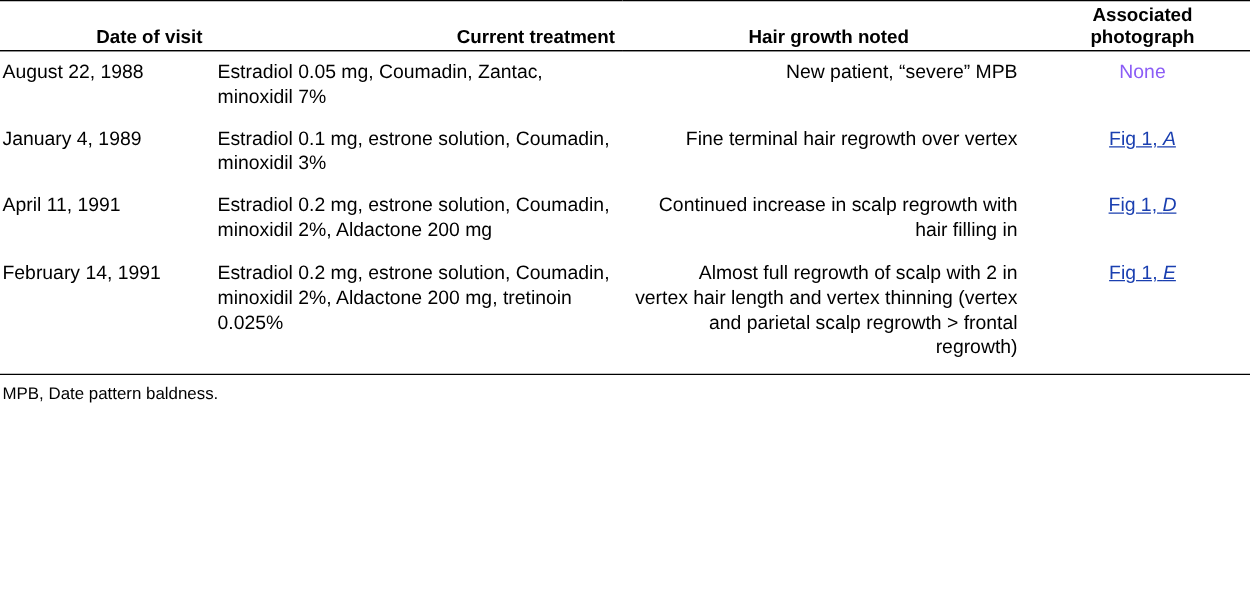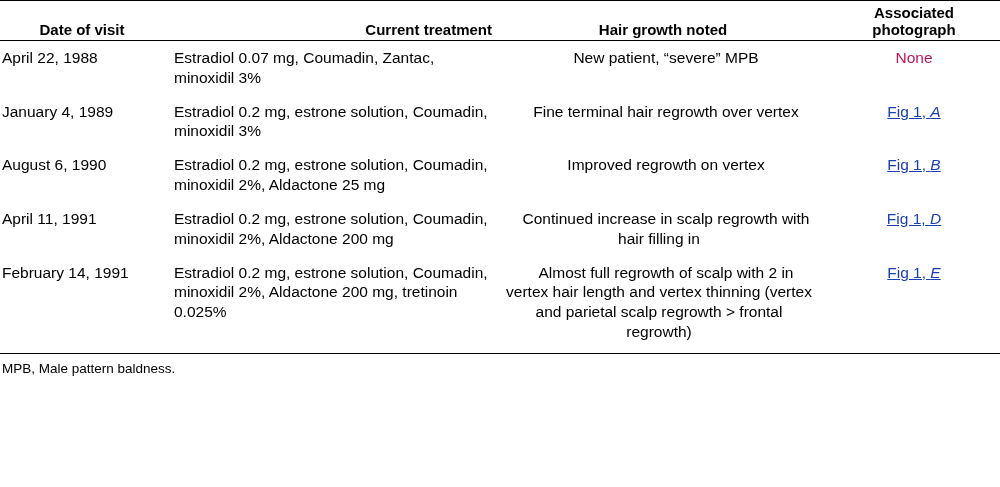--- a/index.html
+++ b/index.html
@@ -31,21 +31,21 @@
   table.data col.c3 { width: 172px; }
 
   thead th {
     font-weight: bold;
     font-size: 15px;
     padding: 3px 6px 2px 6px;
     border-top: 1.6px solid #000;
     border-bottom: 1.1px solid #000;
     vertical-align: bottom;
   }
-  thead th.h0 { text-align: center; padding-left: 2px; }
+  thead th.h0 { text-align: right; padding-left: 2px; }
   thead th.h1 { text-align: right; }
   thead th.h2 { }
   thead th.h3 { text-align: center; }
 
   tbody td {
     vertical-align: top;
     padding: 7px 6px 7px 6px;
     line-height: 1.28;
   }
   tbody td.col-date {
@@ -54,37 +54,37 @@
     white-space: nowrap;
   }
   tbody td.col-treat {
     text-align: left;
     padding-left: 6px;
     text-indent: -14px;
     padding-right: 10px;
   }
   tbody td.col-treat .inner { padding-left: 14px; }
   tbody td.col-hair {
-    text-align: center;
+    text-align: right;
     padding-left: 6px;
     padding-right: 14px;
   }
   tbody td.col-hair .inner { padding-left: 14px; text-indent: -14px; }
   tbody td.col-photo {
     text-align: center;
     white-space: nowrap;
   }
   .figlink {
     color: #1a3fb0;
     text-align: right;
   }
   .figlink .ital {
     font-style: italic;
   }
-  .none-cell { color: #be185d; }
+  .none-cell { color: #8b5cf6; }
 
   .rule-bottom {
     width: 1000px;
     border-top: 1.6px solid #000;
     margin-top: 4px;
   }
   .footnote {
     font-size: 13.5px;
     padding: 7px 2px 0 2px;
   }
@@ -104,46 +104,40 @@
     <thead>
       <tr>
         <th class="h0">Date of visit</th>
         <th class="h1">Current treatment</th>
         <th class="h2">Hair growth noted</th>
         <th class="h3">Associated photograph</th>
       </tr>
     </thead>
     <tbody>
       <tr>
-        <td class="col-date">April 22, 1988</td>
-        <td class="col-treat"><span class="inner">Estradiol 0.07 mg, Coumadin, Zantac, minoxidil 3%</span></td>
+        <td class="col-date">August 22, 1988</td>
+        <td class="col-treat"><span class="inner">Estradiol 0.05 mg, Coumadin, Zantac, minoxidil 7%</span></td>
         <td class="col-hair"><span class="inner">New patient, “severe” MPB</span></td>
         <td class="col-photo"><span class="none-cell">None</span></td>
       </tr>
       <tr>
         <td class="col-date">January 4, 1989</td>
-        <td class="col-treat"><span class="inner">Estradiol 0.2 mg, estrone solution, Coumadin, minoxidil 3%</span></td>
+        <td class="col-treat"><span class="inner">Estradiol 0.1 mg, estrone solution, Coumadin, minoxidil 3%</span></td>
         <td class="col-hair"><span class="inner">Fine terminal hair regrowth over vertex</span></td>
         <td class="col-photo"><a class="figlink" href="#"><span>Fig 1,</span> <span class="ital">A</span></a></td>
-      </tr>
-      <tr>
-        <td class="col-date">August 6, 1990</td>
-        <td class="col-treat"><span class="inner">Estradiol 0.2 mg, estrone solution, Coumadin, minoxidil 2%, Aldactone 25 mg</span></td>
-        <td class="col-hair"><span class="inner">Improved regrowth on vertex</span></td>
-        <td class="col-photo"><a class="figlink" href="#"><span>Fig 1,</span> <span class="ital">B</span></a></td>
       </tr>
       <tr>
         <td class="col-date">April 11, 1991</td>
         <td class="col-treat"><span class="inner">Estradiol 0.2 mg, estrone solution, Coumadin, minoxidil 2%, Aldactone 200 mg</span></td>
         <td class="col-hair"><span class="inner">Continued increase in scalp regrowth with hair filling in</span></td>
         <td class="col-photo"><a class="figlink" href="#"><span>Fig 1,</span> <span class="ital">D</span></a></td>
       </tr>
       <tr>
         <td class="col-date">February 14, 1991</td>
         <td class="col-treat"><span class="inner">Estradiol 0.2 mg, estrone solution, Coumadin, minoxidil 2%, Aldactone 200 mg, tretinoin 0.025%</span></td>
         <td class="col-hair"><span class="inner">Almost full regrowth of scalp with 2 in vertex hair length and vertex thinning (vertex and parietal scalp regrowth &gt; frontal regrowth)</span></td>
         <td class="col-photo"><a class="figlink" href="#"><span>Fig 1,</span> <span class="ital">E</span></a></td>
       </tr>
     </tbody>
   </table>
   <div class="rule-bottom"></div>
-  <div class="footnote"><span class="abbr">MPB</span><span>, Male pattern baldness.</span></div>
+  <div class="footnote"><span class="abbr">MPB</span><span>, Date pattern baldness.</span></div>
 </div>
 
 </body></html>

